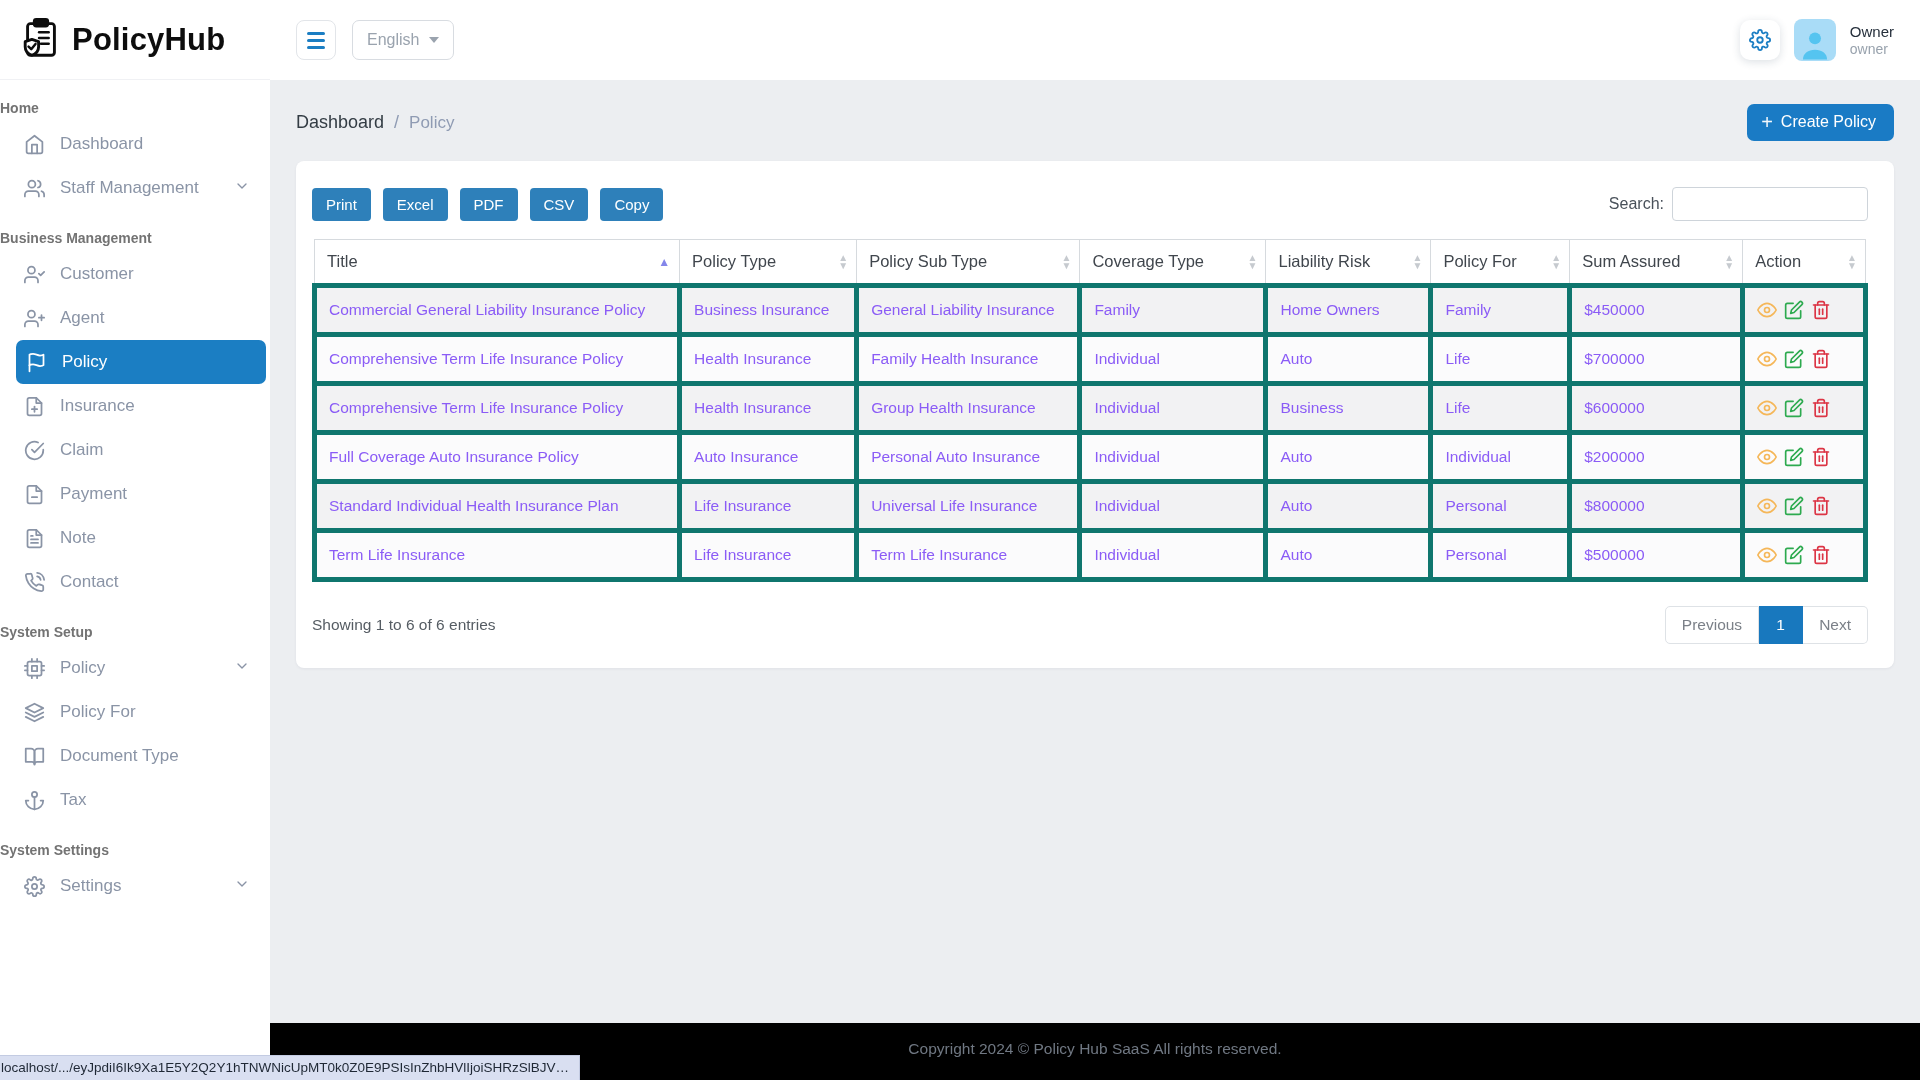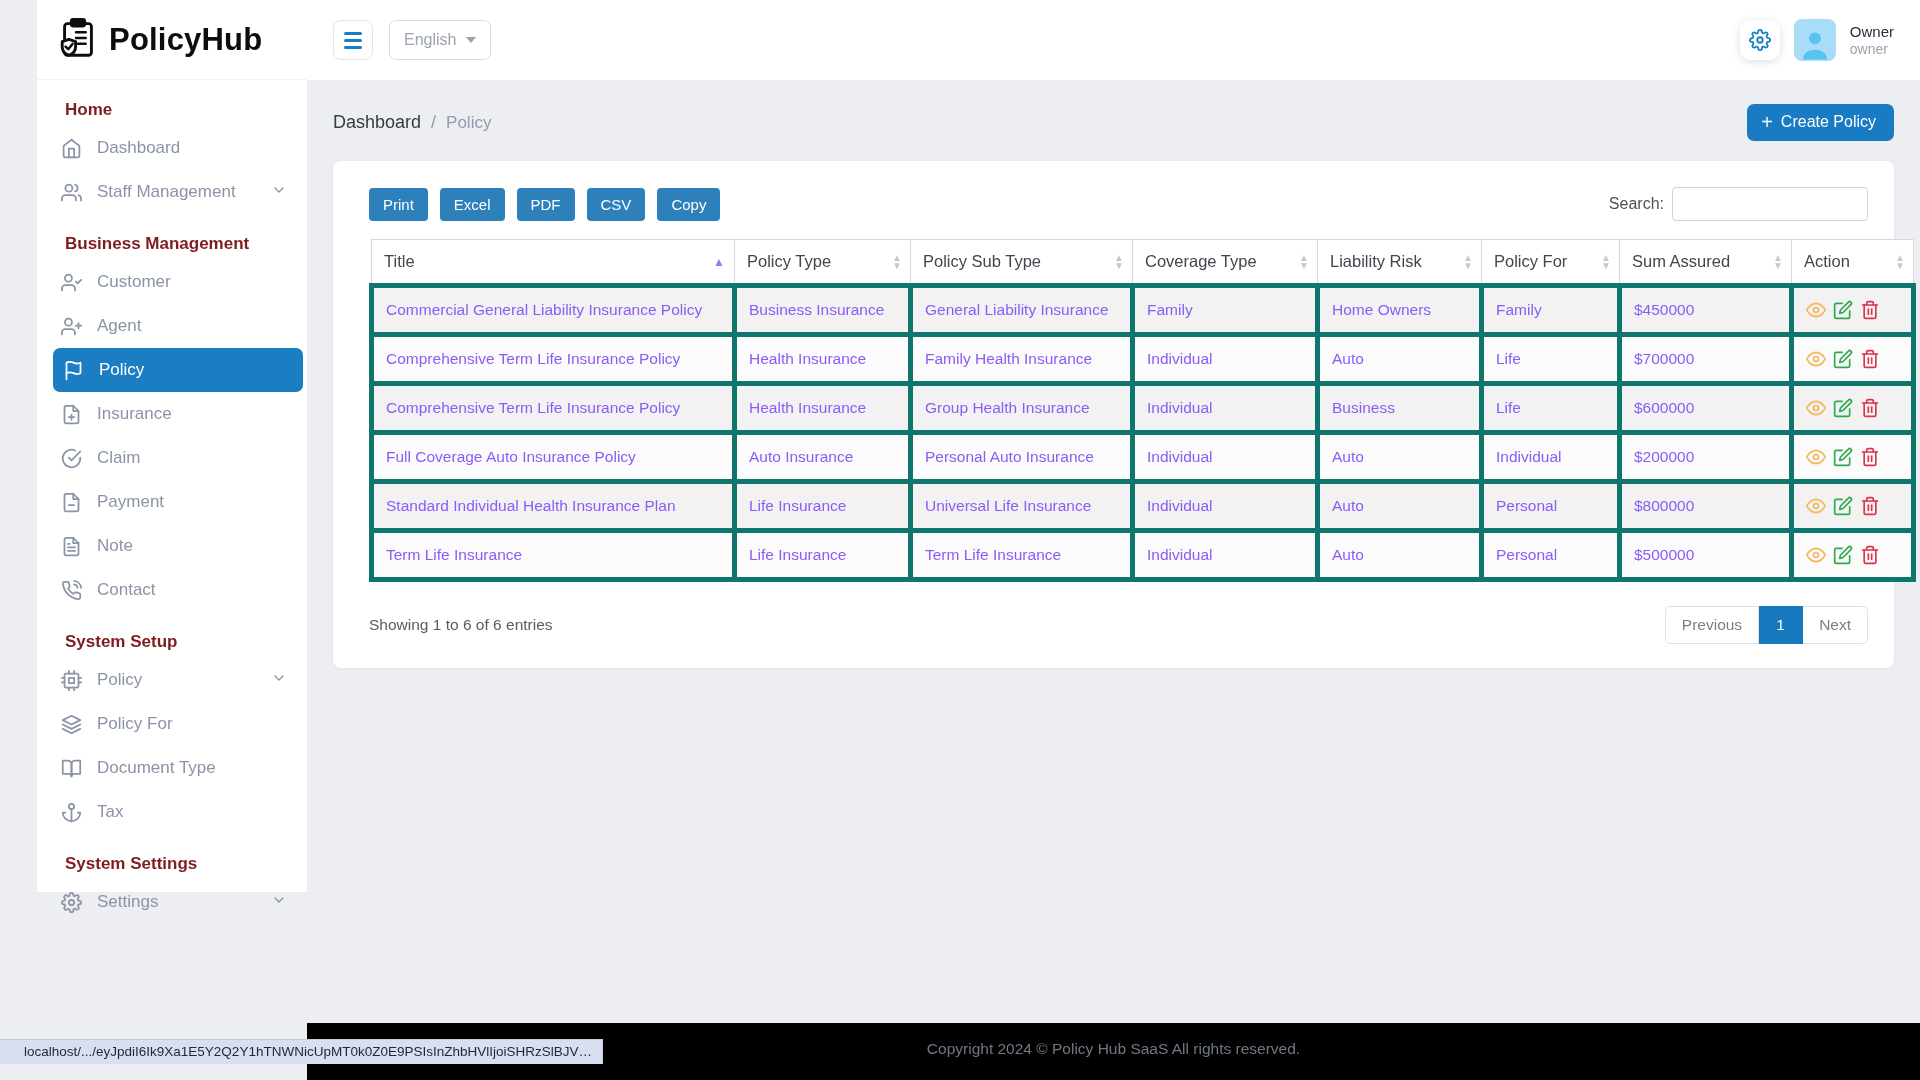--- a/index.html
+++ b/index.html
@@ -1,23 +1,23 @@
 <!DOCTYPE html>
 <html><head>
 <meta charset="utf-8">
 <style>
   * { margin:0; padding:0; box-sizing:border-box; }
   html,body { width:1920px; height:1080px; overflow:hidden; font-family:"Liberation Sans", sans-serif; background:#eceef1; }
   .app { display:flex; width:1920px; height:1080px; }
 
   
-  .sidebar { width:270px; min-width:270px; background:#ffffff; height:892px; z-index:5;margin-left:37px; }
+  .sidebar { width:270px; min-width:270px; background:#ffffff; height:1080px; z-index:5; }
   .logo-area { height:80px; display:flex; align-items:center; padding-left:18px; gap:8px; border-bottom:1px solid #f0f1f4; }
   .logo-text { font-size:31px; font-weight:800; color:#0d0d0d; letter-spacing:.2px; }
-  .nav-section-label { font-size:17px; font-weight:bold; color:#7f1d1d; padding:20px 16px 6px 28px; }
+  .nav-section-label { font-size:14px; font-weight:bold; color:#737373; padding:20px 16px 6px 0; }
   .nav-item { display:flex; align-items:center; gap:15px; height:44px; padding:0 14px 0 24px; margin:0 6px 0 0; color:#8a94a6; font-size:17px; cursor:pointer; text-decoration:none; }
   .nav-item svg { width:21px; height:21px; flex:0 0 auto; }
   .nav-item .chev { margin-left:auto; }
   .nav-item .chev svg { width:16px; height:16px; }
   .nav-item.active { background:#1b7ec3; color:#ffffff; border-radius:7px; margin:0 4px 0 16px; padding-left:10px; }
   .nav-item.active svg { color:#fff; }
 
   
   .main { flex:1; display:flex; flex-direction:column; background:#eceef1; min-width:0; }
 
@@ -38,21 +38,21 @@
   
   .page-head { display:flex; align-items:center; padding:24px 26px 20px 26px; }
   .breadcrumb { display:flex; align-items:center; gap:10px; font-size:18px; }
   .crumb-current { color:#333c44; }
   .crumb-sep { color:#8f9bb3; }
   .crumb-muted { color:#8f9bb3; font-size:17px; }
   .create-btn { margin-left:auto; background:#1a7bc5; color:#fff; border:none; border-radius:7px; font-size:16px; padding:9px 18px 10px 14px; display:flex; align-items:center; gap:8px; cursor:pointer; font-family:inherit; }
   .create-btn .plus { font-size:20px; font-weight:400; line-height:14px; opacity:.95; }
 
   
-  .card { background:#fff; border-radius:8px; margin:0 26px; padding:26px 26px 24px 36px; box-shadow:0 1px 3px rgba(30,40,60,.06); }
+  .card { background:#fff; border-radius:8px; margin:0 26px; padding:26px 26px 24px 16px; box-shadow:0 1px 3px rgba(30,40,60,.06); }
   .card-toolbar { display:flex; align-items:center; }
   .export-group { display:flex; gap:12px; }
   .export-btn { background:#2e80ba; color:#fff; border:none; border-radius:4px; font-size:15px; padding:8px 14px; cursor:pointer; font-family:inherit; }
   .search-wrap { margin-left:auto; display:flex; align-items:center; gap:8px; }
   .search-label { font-size:16px; color:#49515a; }
   .search-input { width:196px; height:34px; border:1px solid #ced4da; border-radius:4px; padding:0 8px; font-size:15px; font-family:inherit; color:#333; outline:none; }
 
   
   table.policy-table { width:100%; border-collapse:collapse; margin-top:18px; table-layout:fixed; }
   .policy-table th { border:1px solid #d6dade; font-size:16.5px; font-weight:normal; color:#40464d; text-align:left; padding:12px 26px 12px 12px; position:relative; height:44px; background:#fff; }
@@ -76,21 +76,21 @@
   .page-btn.prev { border-radius:5px 0 0 5px; }
   .page-btn.next { border-radius:0 5px 5px 0; border-left:none; }
   .page-btn.page-num { border-left:none; padding:0; width:44px; }
   .page-btn.active { background:#1878be; border-color:#1878be; color:#fff; }
 
   
   .content-area { flex:1; overflow:hidden; }
   .app-footer { height:57px; background:#000000; display:flex; align-items:flex-start; justify-content:center; padding-top:17px; font-size:15.5px; color:#707883; }
 
   
-  .status-bar { position:absolute; left:0; bottom:16px; background:#d9dff1; color:#1f2835; font-size:13.5px; padding:4px 10px 5px 24px; border:1px solid #c3cbe2; border-left:none; border-bottom:none; white-space:nowrap; z-index:20; }
+  .status-bar { position:absolute; left:0; bottom:0; background:#d9dff1; color:#1f2835; font-size:13.5px; padding:4px 10px 5px 1px; border:1px solid #c3cbe2; border-left:none; border-bottom:none; white-space:nowrap; z-index:20; }
 
   svg.fe { fill:none; stroke:currentColor; stroke-width:2; stroke-linecap:round; stroke-linejoin:round; }
 </style>
 </head>
 <body>
 
 <div class="app">
 
   <aside class="sidebar">
     <div class="logo-area">

